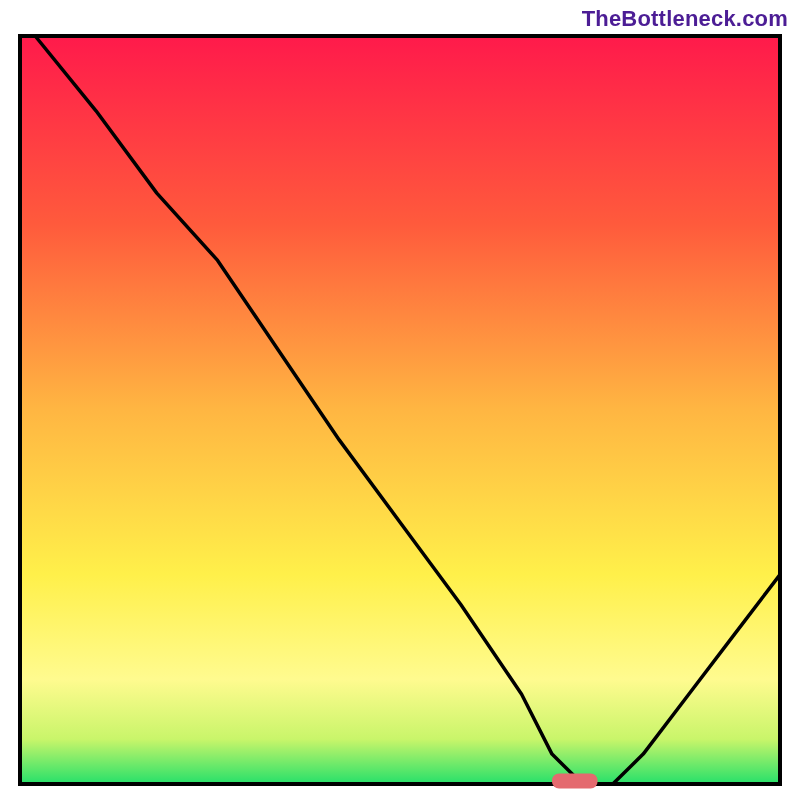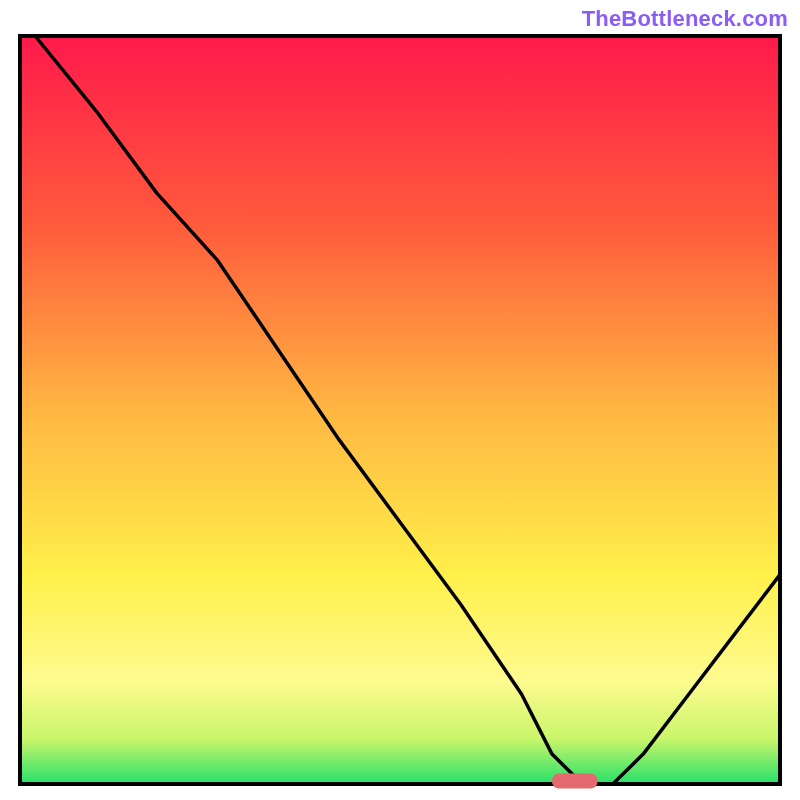--- a/index.html
+++ b/index.html
@@ -15,21 +15,21 @@
     position: relative;
     width: 800px;
     height: 800px;
   }
   .watermark {
     position: absolute;
     top: 6px;
     right: 12px;
     font-size: 22px;
     font-weight: 600;
-    color: #8b5cf6;
+    color: #4c1d95;
     letter-spacing: 0.2px;
     user-select: none;
   }
   svg {
     position: absolute;
     left: 0;
     top: 0;
   }
 </style>
 </head>

